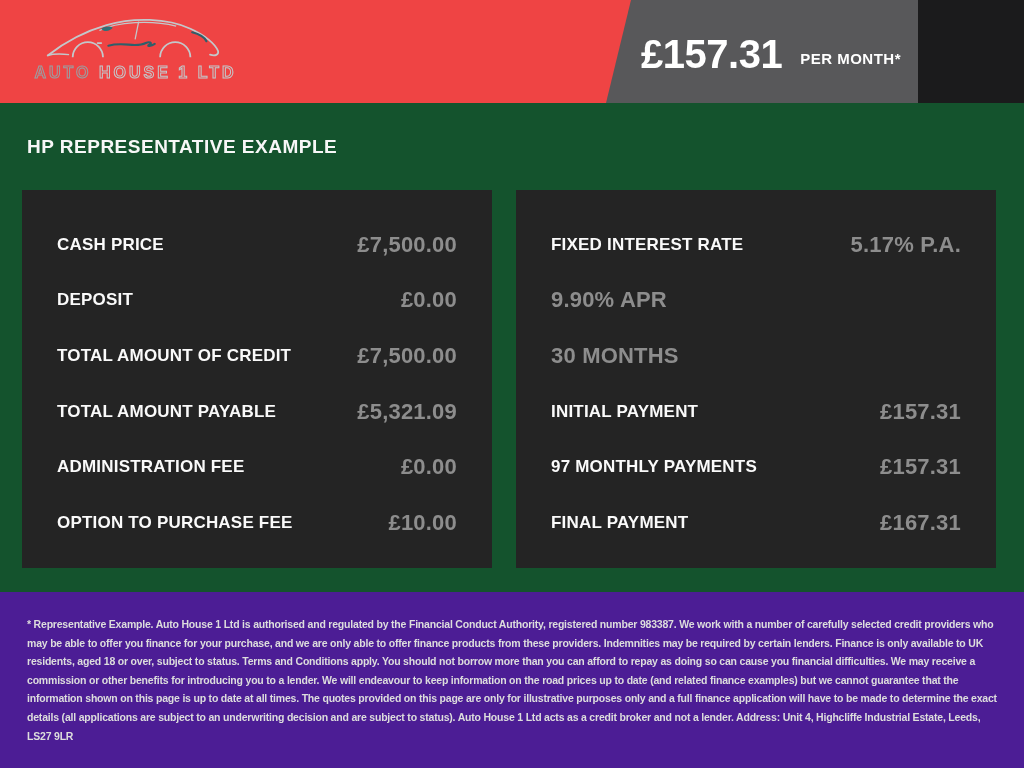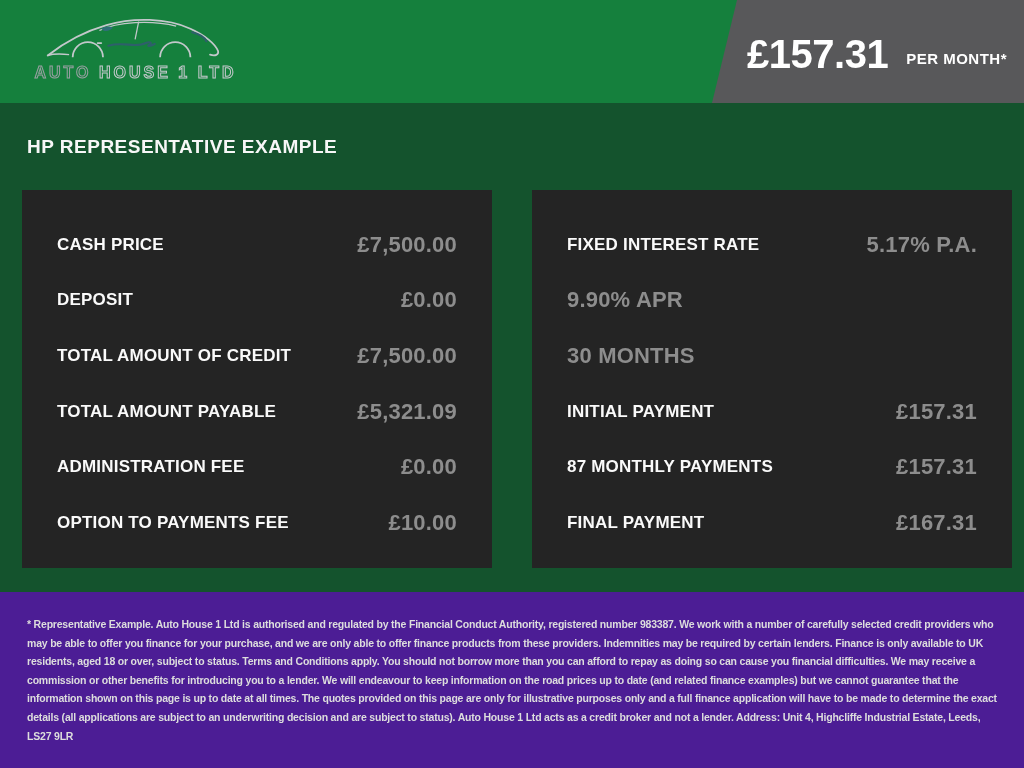--- a/index.html
+++ b/index.html
@@ -3,21 +3,21 @@
 <meta charset="utf-8">
 <style>
   html,body{margin:0;padding:0;}
   body{
     width:1024px;height:768px;overflow:hidden;position:relative;
     background:#1b1b1c;
     font-family:"Liberation Sans","DejaVu Sans",sans-serif;
     -webkit-font-smoothing:antialiased;
   }
   
-  .header{position:absolute;top:0;left:0;width:1024px;height:103px;background:#15803d;}
+  .header{position:absolute;top:0;left:0;width:918px;height:103px;background:#ef4444;}
   .logo{position:absolute;left:28px;top:2px;width:215px;height:98px;cursor:pointer;}
   .logo svg{display:block;margin:0 auto;}
   .logo-text{
     text-align:center;font-size:16px;font-weight:bold;letter-spacing:3px;
     margin-top:-4px;white-space:nowrap;
   }
   .logo-text .t1{color:#9aa0a3;}
   .logo-text .t2{color:#c3c8cb;}
   @supports (-webkit-text-stroke: 1px #000){
     .logo-text .t1{color:transparent;-webkit-text-stroke:1px #9aa0a3;}
@@ -36,21 +36,21 @@
   .price-suffix{
     color:#ffffff;font-size:15px;font-weight:bold;letter-spacing:0.5px;line-height:1;
     padding-top:14px;
   }
   
   .main{position:absolute;top:103px;left:0;width:1024px;height:489px;background:#14532d;}
   .section-title{
     position:absolute;left:27px;top:33px;color:#f7f7f7;font-size:19px;font-weight:bold;
     letter-spacing:0.5px;white-space:nowrap;
   }
-  .panels{position:absolute;left:22px;top:87px;display:flex;gap:40px;}
+  .panels{position:absolute;left:22px;top:87px;display:flex;gap:24px;}
   .panel{
     background:#242424;height:378px;box-sizing:border-box;
     padding:27px 35px 17px 35px;display:flex;flex-direction:column;
   }
   .panel-left{width:470px;}
   .panel-right{width:480px;}
   .finance-row{height:55.6px;display:flex;justify-content:space-between;align-items:center;}
   .row-label{
     color:#fafafa;font-size:17px;font-weight:bold;letter-spacing:0.2px;white-space:nowrap;
   }
@@ -124,42 +124,42 @@
       </div>
       <div class="finance-row">
         <span class="row-label">TOTAL AMOUNT PAYABLE</span>
         <span class="row-value">£5,321.09</span>
       </div>
       <div class="finance-row">
         <span class="row-label">ADMINISTRATION FEE</span>
         <span class="row-value">£0.00</span>
       </div>
       <div class="finance-row">
-        <span class="row-label">OPTION TO PAYMENTS FEE</span>
+        <span class="row-label">OPTION TO PURCHASE FEE</span>
         <span class="row-value">£10.00</span>
       </div>
     </div>
 
     <div class="panel panel-right">
       <div class="finance-row">
         <span class="row-label">FIXED INTEREST RATE</span>
         <span class="row-value">5.17% P.A.</span>
       </div>
       <div class="finance-row">
         <span class="row-value">9.90% APR</span>
       </div>
       <div class="finance-row">
         <span class="row-value">30 MONTHS</span>
       </div>
       <div class="finance-row">
         <span class="row-label">INITIAL PAYMENT</span>
         <span class="row-value">£157.31</span>
       </div>
       <div class="finance-row">
-        <span class="row-label">87 MONTHLY PAYMENTS</span>
+        <span class="row-label">97 MONTHLY PAYMENTS</span>
         <span class="row-value">£157.31</span>
       </div>
       <div class="finance-row">
         <span class="row-label">FINAL PAYMENT</span>
         <span class="row-value">£167.31</span>
       </div>
     </div>
 
   </div>
 </div>

